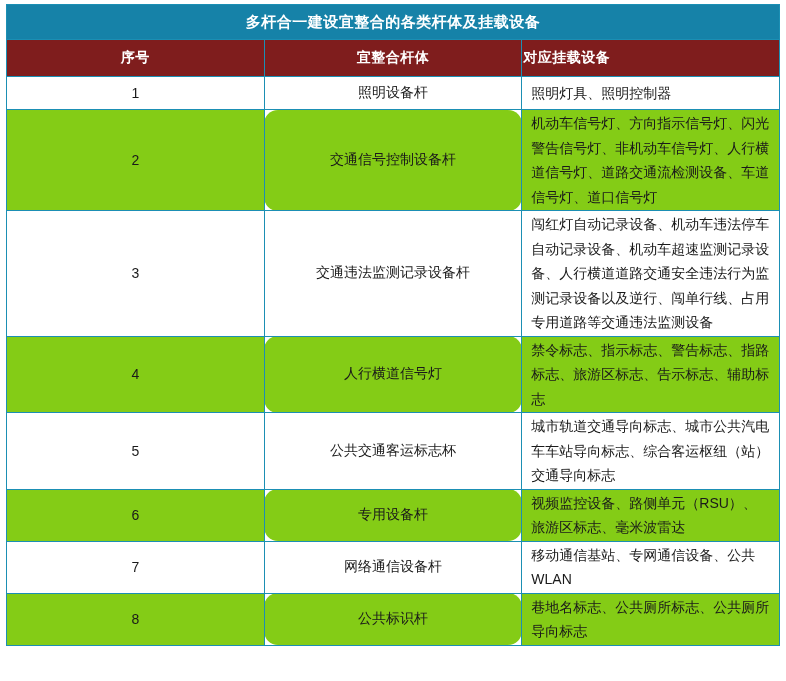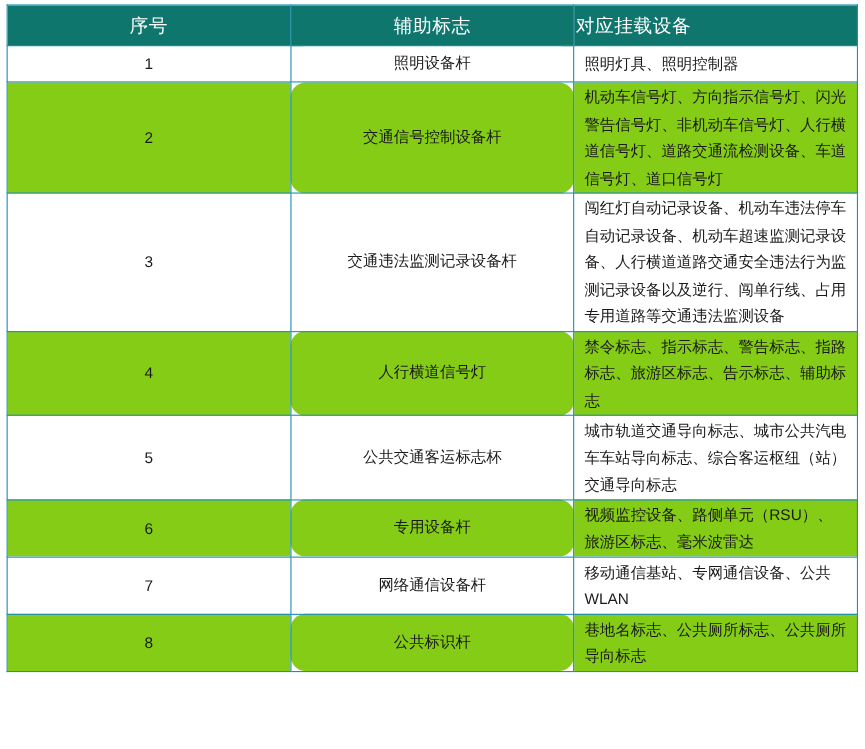--- a/index.html
+++ b/index.html
@@ -31,24 +31,24 @@
     background: #1682a8;
     color: #ffffff;
     font-size: 15px;
     font-weight: bold;
     text-align: center;
     height: 32px;
     letter-spacing: 0.5px;
     border: 1px solid #1682a8;
   }
   .head-row th {
-    background: #0f766e;
+    background: #7f1d1d;
     color: #ffffff;
-    font-size: 17px;
-    font-weight: normal;
+    font-size: 14px;
+    font-weight: bold;
     text-align: center;
     height: 34px;
     border: 1px solid #27a3c7;
     letter-spacing: 0.5px;
   }
   td.col-idx {
     text-align: center;
     font-size: 14px;
     color: #1a1a1a;
     width: 72px;
@@ -76,23 +76,26 @@
   td.col-idx, td.col-name {
     padding: 7px 4px;
   }
 </style>
 </head>
 <body>
 
 <div class="table-wrap">
   <table class="main">
     <tbody>
+      <tr class="title-row">
+        <td colspan="3">多杆合一建设宜整合的各类杆体及挂载设备</td>
+      </tr>
       <tr class="head-row">
         <th class="col-idx">序号</th>
-        <th class="col-name">辅助标志</th>
+        <th class="col-name">宜整合杆体</th>
         <th class="col-dev" style="text-align:left">对应挂载设备</th>
       </tr>
 
       <tr class="row-odd">
         <td class="col-idx">1</td>
         <td class="col-name">照明设备杆</td>
         <td class="col-dev">照明灯具、照明控制器</td>
       </tr>
       <tr class="row-even">
         <td class="col-idx">2</td>

